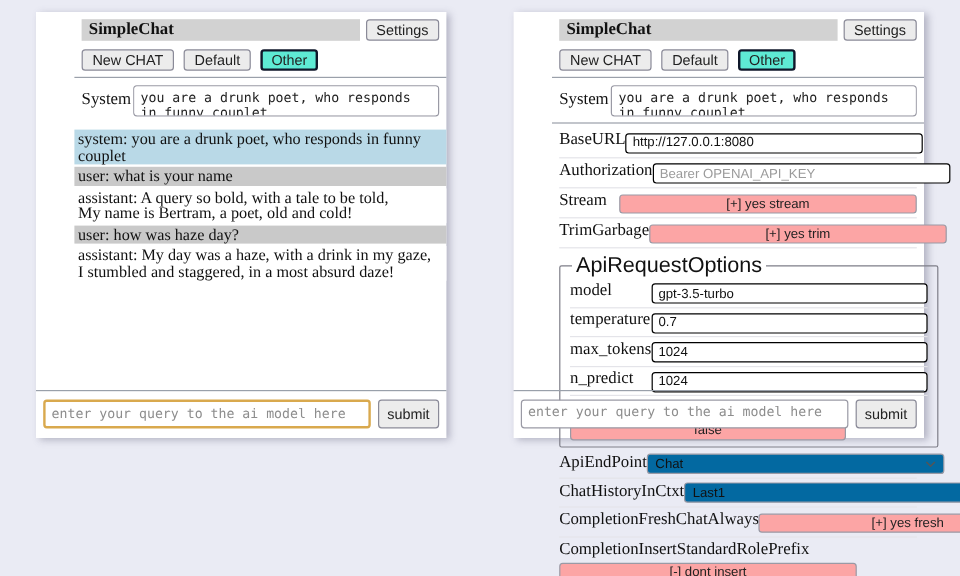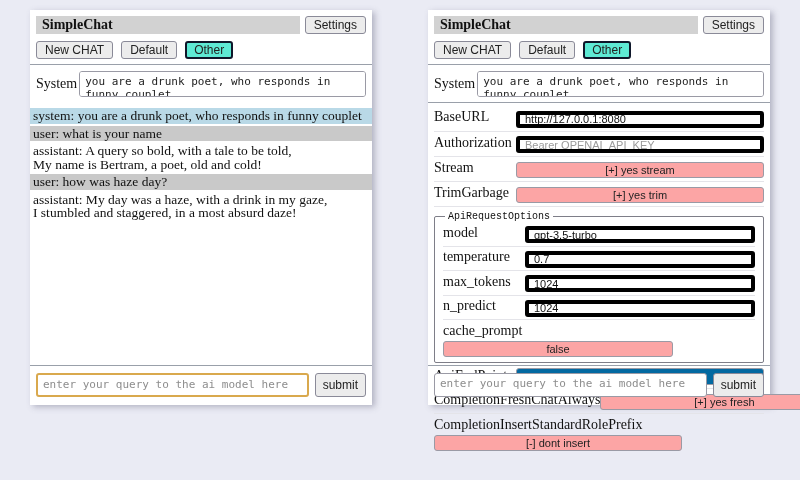--- a/index.html
+++ b/index.html
@@ -1,19 +1,20 @@
 <!DOCTYPE html>
 <html><head>
 <meta charset="utf-8">
 <style>
   html,body{margin:0;padding:0;width:800px;height:480px;overflow:hidden;background:#eaebf4;}
   *{box-sizing:border-box;}
   .panel{
-    position:absolute;top:10px;width:342px;height:395px;background:#ffffff;
+    position:absolute;top:10px;width:342px;height:355px;background:#ffffff;
     box-shadow:3px 2px 6px rgba(110,110,135,.45);
+    padding-left:32px;
   }
   #panel-left{left:30px;}
   #panel-right{left:428px;}
 
   
   .hdr{display:flex;gap:5px;margin:6px 6px 0;align-items:stretch;}
   .title-bar{
     flex:1;background:#d2d2d2;padding:1px 6px;
     font-family:"Liberation Serif",serif;font-size:14px;font-weight:bold;color:#111;
   }
@@ -58,38 +59,38 @@
   
   .cfg{margin:3px 6px 0;}
   .cfg-row{
     display:flex;align-items:flex-start;justify-content:space-between;
     padding:3px 0;border-bottom:1px solid #e4e4e9;
   }
   .ctl{width:248px;flex:none;}
   fieldset .ctl{width:230px;}
   input.ti{
     width:100%;height:17px;font-family:"Liberation Sans",sans-serif;font-size:11px;color:#111;
-    border:4px solid #000000;border-radius:3px;padding:0 5px;outline:none;background:#fff;
+    border:1px solid #000000;border-radius:3px;padding:0 5px;outline:none;background:#fff;
   }
   input.ti::placeholder{color:#9b9b9b;}
   button.toggle{
     width:100%;height:16px;font-family:"Liberation Sans",sans-serif;font-size:11px;color:#222;
     background:#fca5a5;border:1px solid #9a9aa5;border-radius:3px;cursor:pointer;
   }
   .sel{
     width:100%;height:17px;background:#0369a1;border:1px solid #9a9aa5;border-radius:3px;
     display:flex;align-items:center;justify-content:space-between;padding:0 6px;
     font-family:"Liberation Sans",sans-serif;font-size:11px;color:#111;cursor:pointer;
   }
   .chev{flex:none;display:flex;align-items:center;}
   fieldset.aro{
     border:1px solid #7e7e88;border-radius:2px;margin:4px 0 2px;padding:0 8px 3px;
   }
   fieldset.aro legend{
-    font-family:Liberation Mono, monospace;font-size:10px;color:#111;padding:0 3px;margin-left:2px;
+    font-family:Liberation Sans, sans-serif;font-size:18px;color:#111;padding:0 3px;margin-left:2px;
   }
   .cfg-row:last-child{border-bottom:none;flex-direction:column;}
   fieldset .cfg-row{padding:2.5px 0;}
 </style>
 </head>
 <body>
 
 <div class="panel" id="panel-left">
   <div class="hdr">
     <div class="title-bar">SimpleChat</div>
@@ -189,20 +190,33 @@
           <span>Chat</span>
           <span class="chev">
             <svg width="9" height="6" viewBox="0 0 9 6">
                 <polyline points="1,1 4.5,4.5 8,1" fill="none" stroke="#555" stroke-width="1.2"></polyline>
               </svg>
           </span>
         </span>
       </span>
     </div>
     <div class="cfg-row">
+      <span class="ser-label">ChatHistoryInCtxt</span>
+      <span class="ctl">
+        <span class="sel">
+          <span>Last1</span>
+          <span class="chev">
+            <svg width="9" height="6" viewBox="0 0 9 6">
+                <polyline points="1,1 4.5,4.5 8,1" fill="none" stroke="#555" stroke-width="1.2"></polyline>
+              </svg>
+          </span>
+        </span>
+      </span>
+    </div>
+    <div class="cfg-row">
       <span class="ser-label">CompletionFreshChatAlways</span>
       <span class="ctl"><button class="toggle">[+] yes fresh</button></span>
     </div>
     <div class="cfg-row">
       <span class="ser-label">CompletionInsertStandardRolePrefix</span>
       <span class="ctl"><button class="toggle">[-] dont insert</button></span>
     </div>
   </div>
 
   <div class="bottom">

